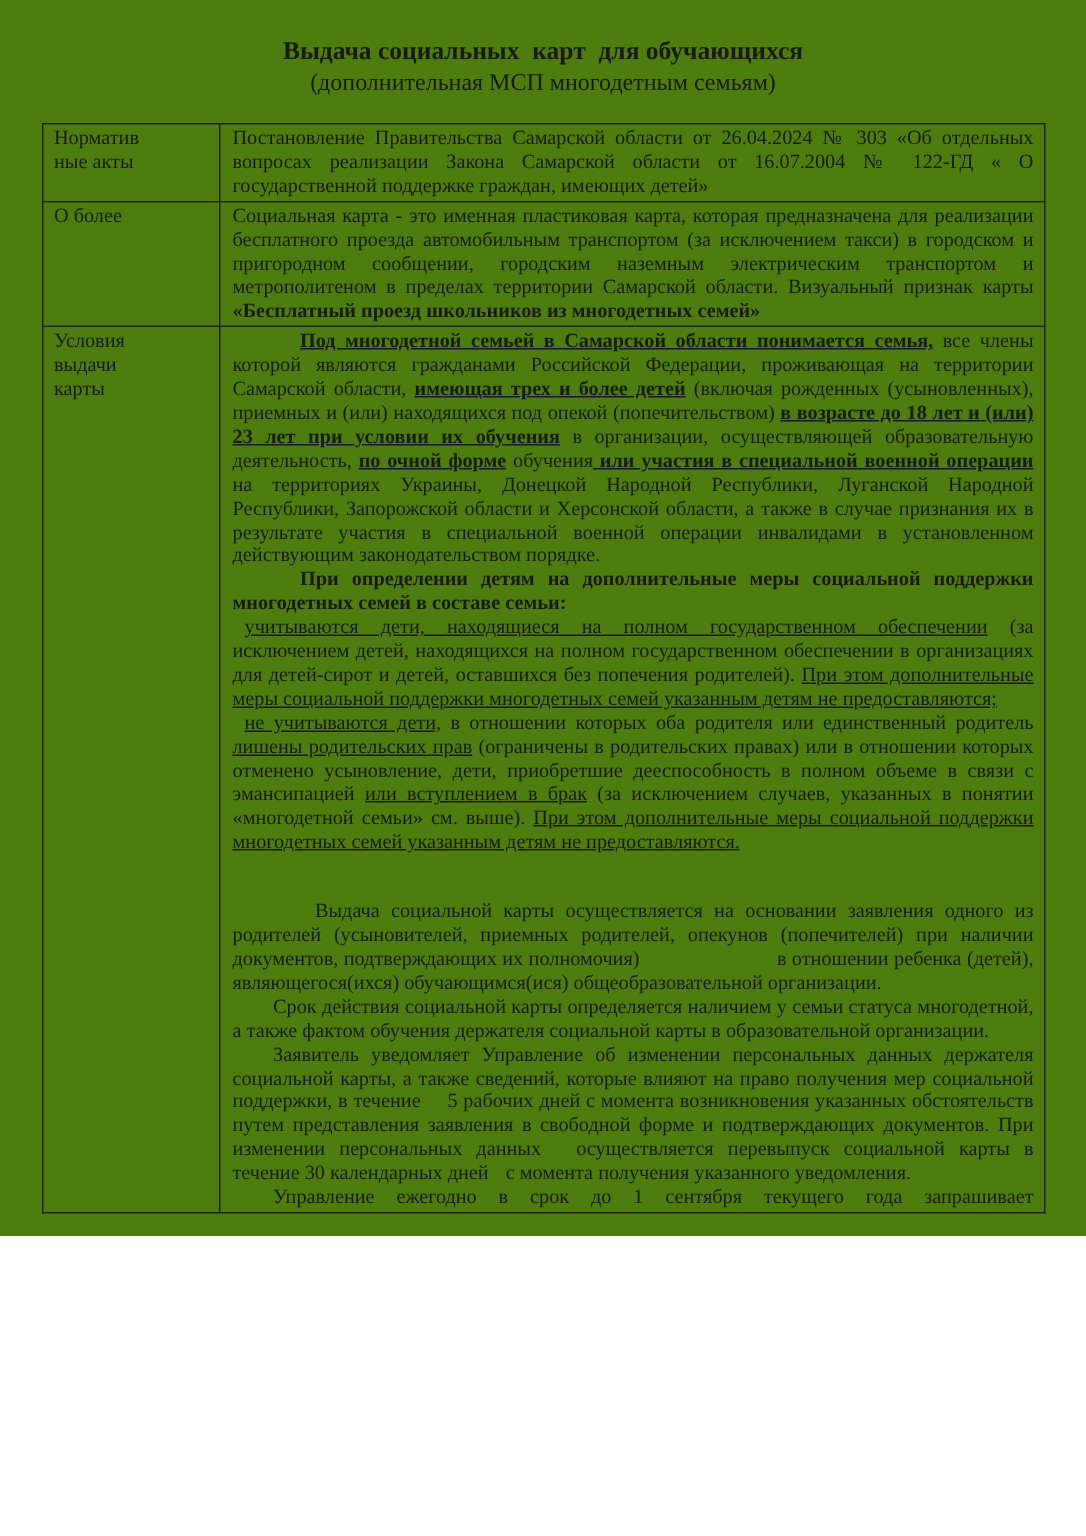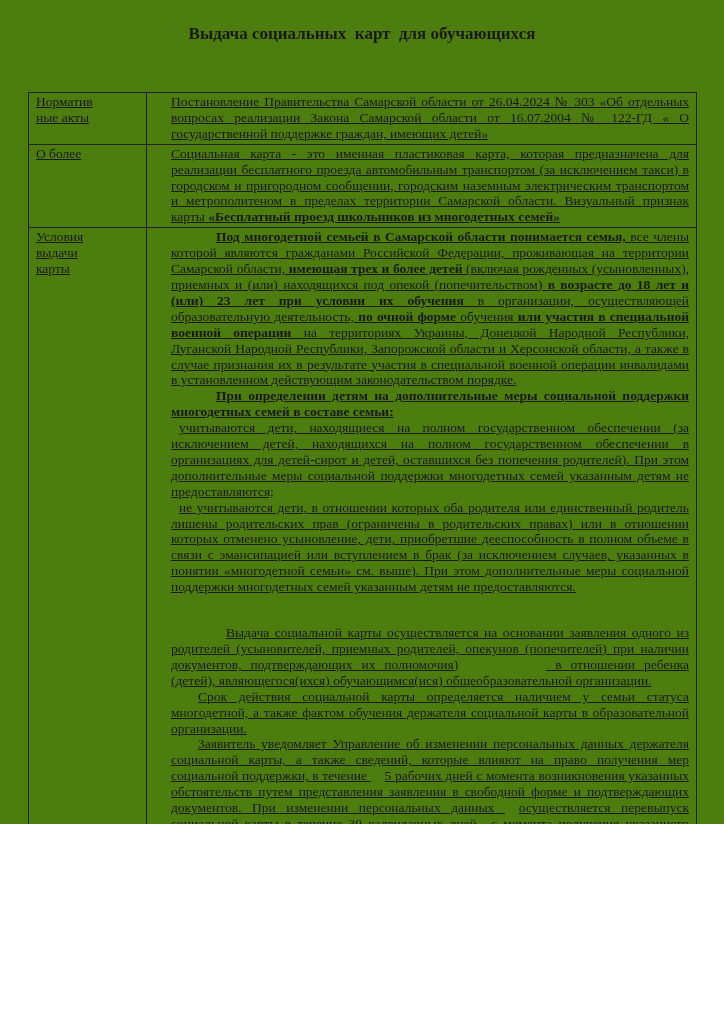--- a/index.html
+++ b/index.html
@@ -26,40 +26,39 @@
     font-size: 17px;
     white-space: pre-wrap;
   }
   .title .t-reg {
     font-weight: normal;
     font-size: 16px;
   }
   table.doc {
     position: absolute;
     left: 28px;
-    top: 92px;
+    top: 82px;
     width: 669px;
     border-collapse: collapse;
     table-layout: fixed;
-    text-decoration: underline;
   }
   td {
     border: 1.5px solid #222222;
     vertical-align: top;
     font-size: 13.5px;
     line-height: 15.9px;
   }
   td.label {
     width: 106px;
     padding: 1px 4px 1px 7px;
     white-space: pre-line;
     text-align: left;
   }
   td.content {
-    padding: 1px 7px 2px 24px;
+    padding: 1px 7px 2px 8px;
     text-align: justify;
   }
   td.content p {
     margin: 0;
     padding: 0;
   }
   p.ind-sm { text-indent: 8px; }
   p.ind-md { text-indent: 27px; }
   p.ind-lg { text-indent: 45px; }
   p.ind-xl { text-indent: 55px; }
@@ -68,20 +67,21 @@
   span.u { text-decoration: underline; }
   span.gap { display: inline-block; height: 1px; }
   div.spacer { height: 30px; }
 </style>
 </head>
 <body>
 
 <div class="page">
   <div class="title">
     <div class="t-bold">Выдача социальных  карт  для обучающихся</div>
+    <div class="t-reg">(дополнительная МСП многодетным семьям)</div>
   </div>
   <table class="doc">
     <tbody>
         <tr>
           <td class="label">Норматив
 ные акты</td>
           <td class="content">
             <p><span>Постановление Правительства Самарской области  от 26.04.2024 № 303 «Об отдельных вопросах реализации Закона Самарской области от 16.07.2004 № 122-ГД « О государственной поддержке граждан, имеющих детей»</span></p>
           </td>
         </tr>

